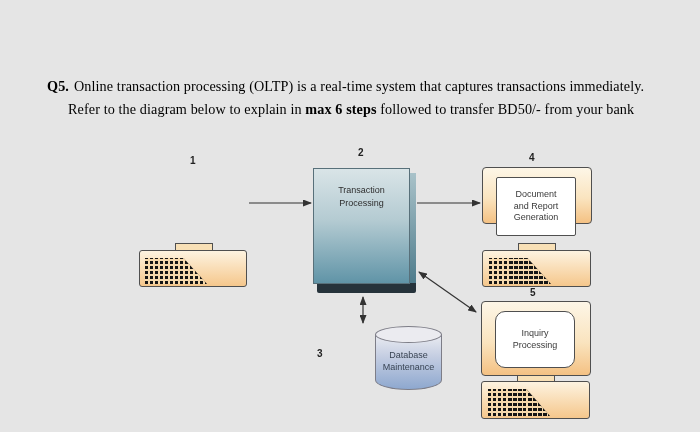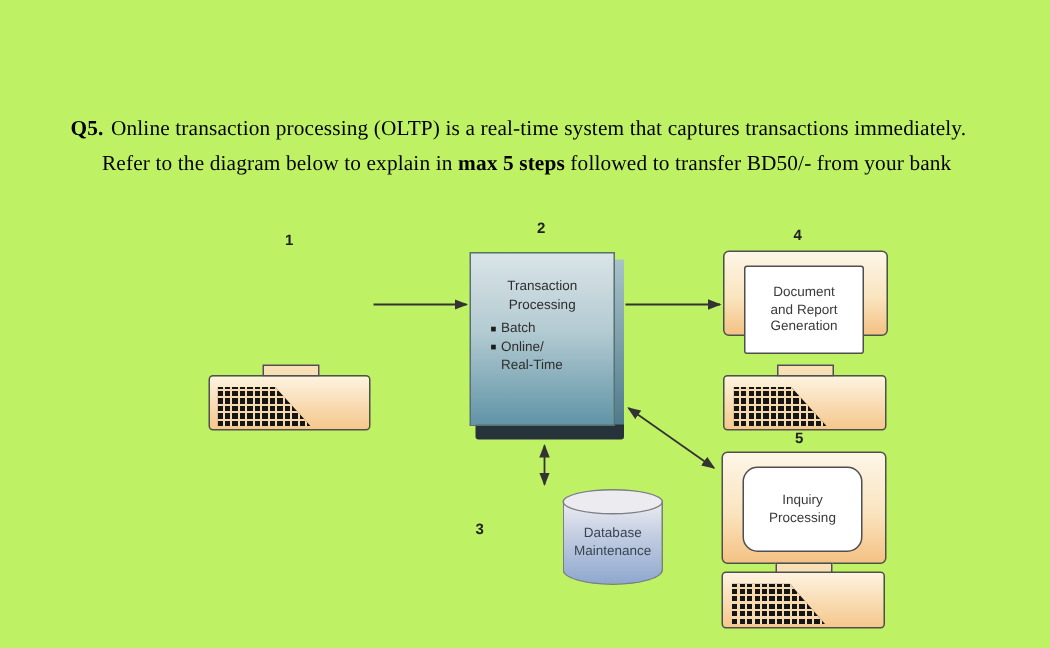--- a/index.html
+++ b/index.html
@@ -1,17 +1,17 @@
 <!DOCTYPE html>
 <html><head>
 <meta charset="utf-8">
 <style>
   html,body { margin:0; padding:0; background:#fff; }
   .page {
-    position:relative; width:700px; height:432px; background:#bef264;
+    position:relative; width:700px; height:432px; background:#e5e5e5;
     overflow:hidden; font-family:"Liberation Sans", sans-serif;
   }
 
   
   .q-line {
     position:absolute; white-space:nowrap; color:#000;
     font-family:"Liberation Serif", serif; font-size:14.2px; letter-spacing:0.1px;
   }
   .q-num { font-weight:bold; margin-right:5px; }
   .q-bold { font-weight:bold; }
@@ -97,51 +97,40 @@
   
   .arrows { position:absolute; left:0; top:0; pointer-events:none; }
   .arrows line { stroke:#333333; stroke-width:1.2; }
 </style>
 </head>
 <body>
 
 <div class="page">
 
   <div class="q-line" style="left:47px; top:78px;"><span class="q-num">Q5.</span><span>Online transaction processing (OLTP) is a real-time system that captures transactions immediately.</span></div>
-  <div class="q-line" style="left:68px; top:101px;"><span>Refer to the diagram below to explain in </span><span class="q-bold">max 5 steps</span><span> followed to transfer BD50/- from your bank</span></div>
+  <div class="q-line" style="left:68px; top:101px;"><span>Refer to the diagram below to explain in </span><span class="q-bold">max 6 steps</span><span> followed to transfer BD50/- from your bank</span></div>
 
   <div class="step" style="left:190px; top:155px;">1</div>
   <div class="step" style="left:358px; top:147px;">2</div>
   <div class="step" style="left:317px; top:348px;">3</div>
   <div class="step" style="left:529px; top:152px;">4</div>
   <div class="step" style="left:530px; top:287px;">5</div>
 
   <div class="computer" style="left:139px; top:168px; width:110px; height:120px;">
     <div class="neck" style="left:36px; top:75px; width:38px; height:8px;"></div>
     <div class="keyboard" style="left:0; top:82px; width:108px; height:37px;">
       <div class="keys" style="left:5px; top:7px; width:62px; height:26px;"></div>
     </div>
   </div>
 
   <div class="proc-shadow-right"></div>
   <div class="proc-shadow-bottom"></div>
   <div class="proc-box">
     <div class="proc-title">Transaction
 Processing</div>
-    <div class="proc-bullets">
-      <div class="bullet-row">
-        <span class="bullet-sq">■</span>
-        <span class="bullet-text">Batch</span>
-      </div>
-      <div class="bullet-row">
-        <span class="bullet-sq">■</span>
-        <span class="bullet-text">Online/
-Real-Time</span>
-      </div>
-    </div>
   </div>
 
   <div class="computer" style="left:482px; top:167px; width:111px; height:120px;">
     <div class="monitor" style="left:0; top:0; width:110px; height:57px;">
       <div class="screen" style="left:13px; top:9px; width:80px; height:59px;">
         <span class="screen-label">Document
 and Report
 Generation</span>
       </div>
     </div>

